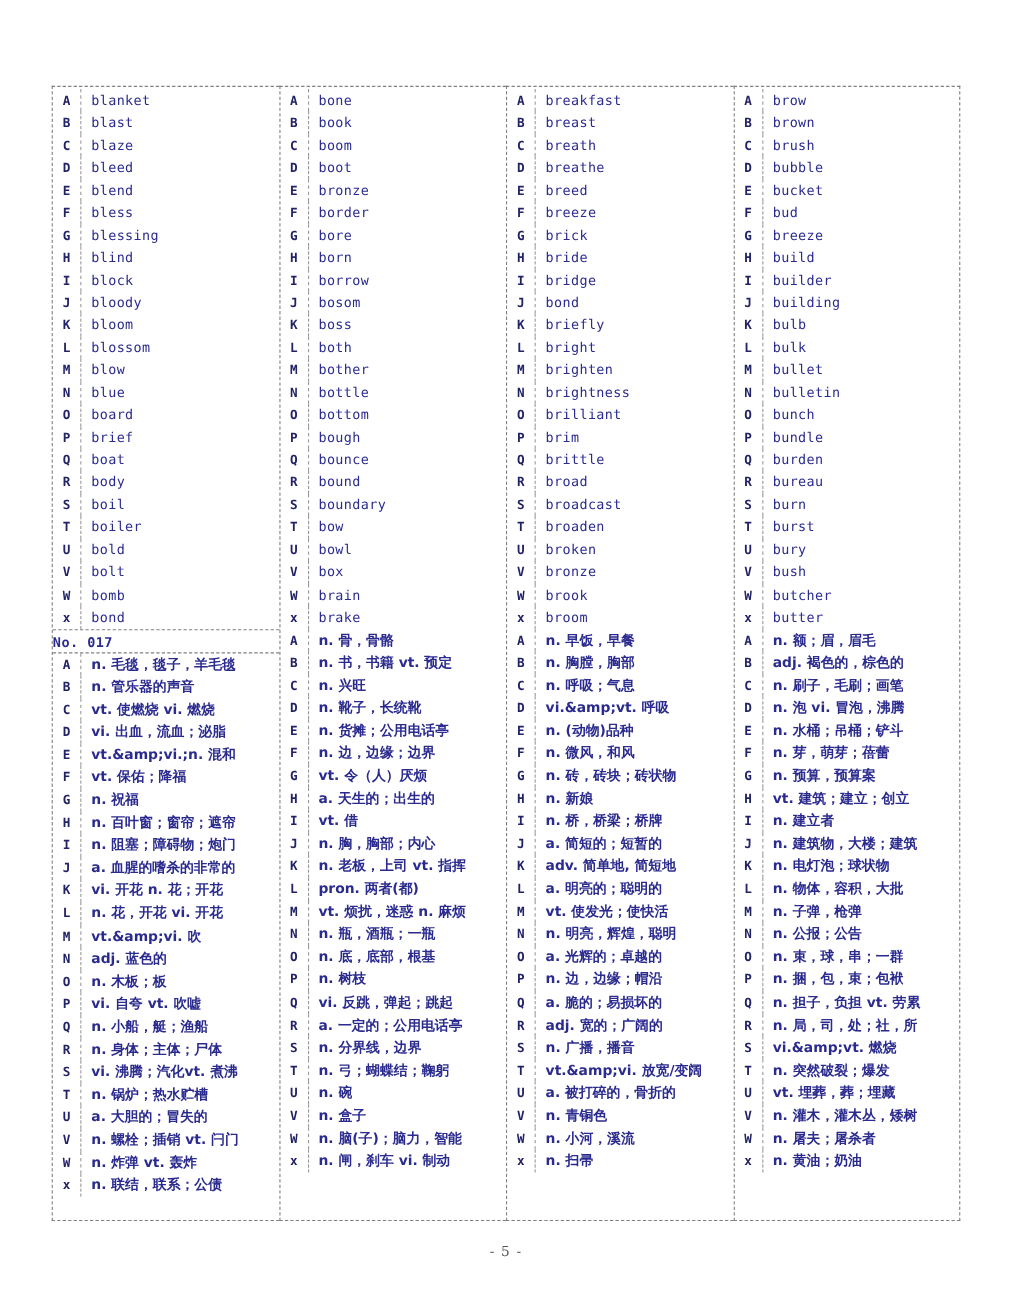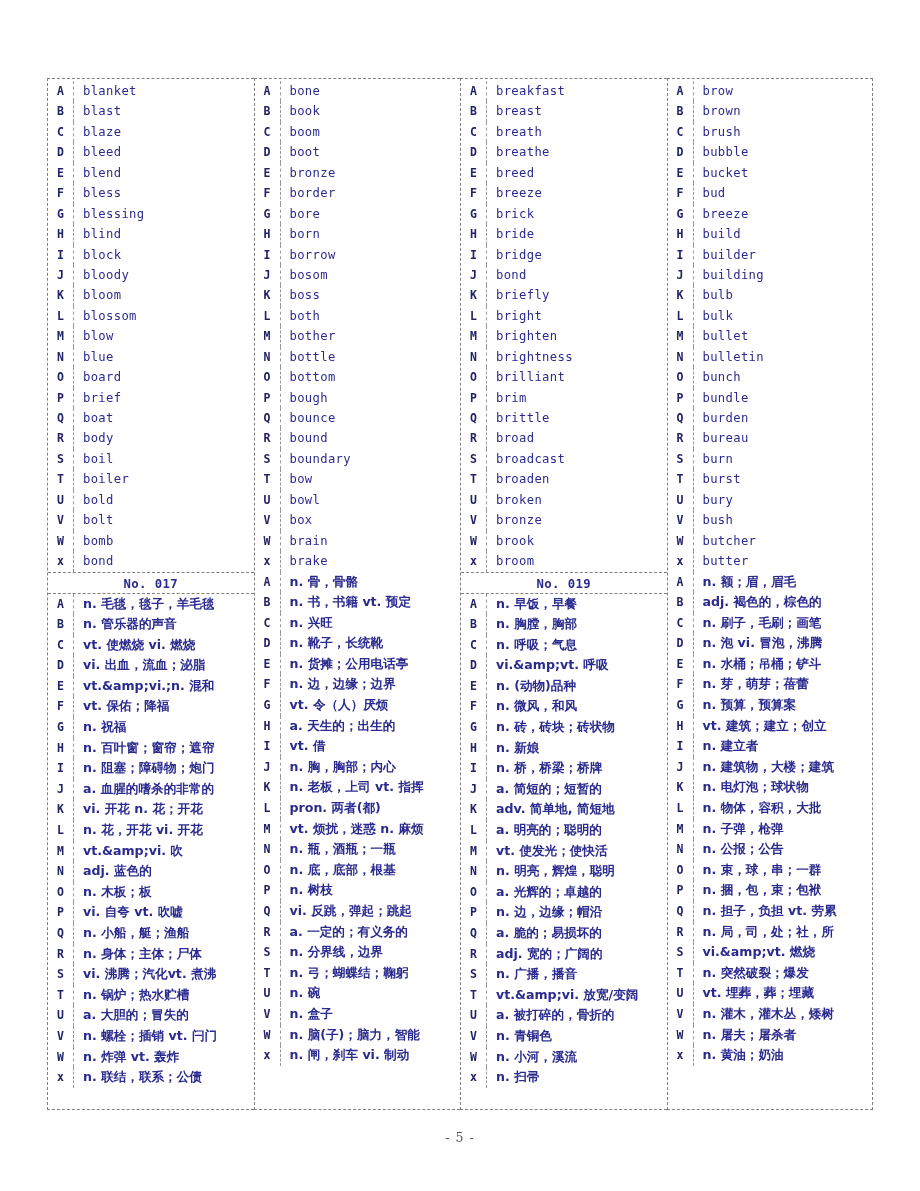--- a/index.html
+++ b/index.html
@@ -101,21 +101,20 @@
     font-size: 12.6px;
     letter-spacing: 0px;
     color: #2b2b8f;
     font-weight: 600;
   }
 
   
   .no-band {
     height: 22px;
     line-height: 22px;
-    text-align: center;
     color: #2b2b8f;
     font-family: "DejaVu Sans Mono", "Liberation Mono", monospace;
     font-size: 12.3px;
     font-weight: bold;
     border-top: 1px dashed #808080;
     border-bottom: 1px dashed #808080;
     box-sizing: border-box;
     letter-spacing: 0.4px;
   }
 
@@ -500,21 +499,21 @@
           <div class="row">
             <div class="key">P</div>
             <div class="val cn">n. 树枝</div>
           </div>
           <div class="row">
             <div class="key">Q</div>
             <div class="val cn">vi. 反跳，弹起；跳起</div>
           </div>
           <div class="row">
             <div class="key">R</div>
-            <div class="val cn">a. 一定的；有义务的</div>
+            <div class="val cn">a. 一定的；公用电话亭</div>
           </div>
           <div class="row">
             <div class="key">S</div>
             <div class="val cn">n. 分界线，边界</div>
           </div>
           <div class="row">
             <div class="key">T</div>
             <div class="val cn">n. 弓；蝴蝶结；鞠躬</div>
           </div>
           <div class="row">
@@ -627,21 +626,20 @@
           </div>
           <div class="row">
             <div class="key">W</div>
             <div class="val">brook</div>
           </div>
           <div class="row">
             <div class="key">x</div>
             <div class="val">broom</div>
           </div>
         </div>
-        <div class="no-band">No. 019</div>
         <div class="block defs">
           <div class="row">
             <div class="key">A</div>
             <div class="val cn">n. 早饭，早餐</div>
           </div>
           <div class="row">
             <div class="key">B</div>
             <div class="val cn">n. 胸膛，胸部</div>
           </div>
           <div class="row">

